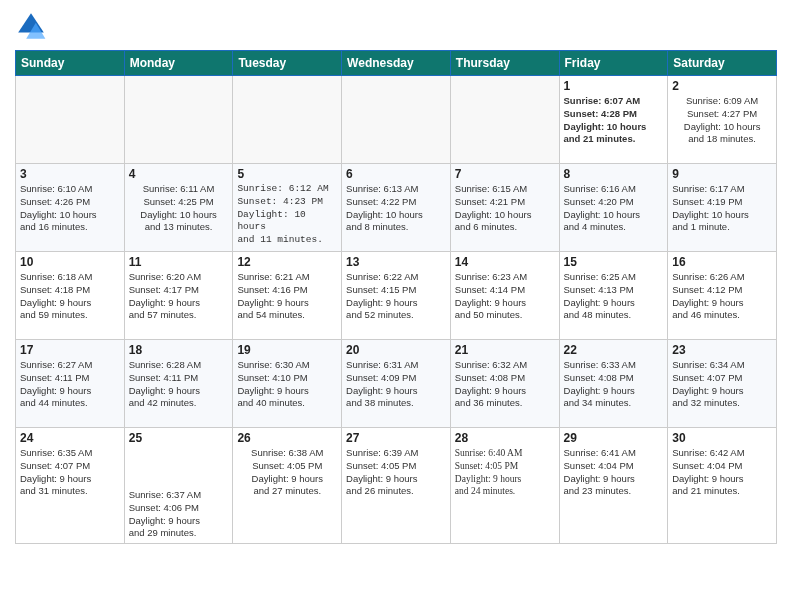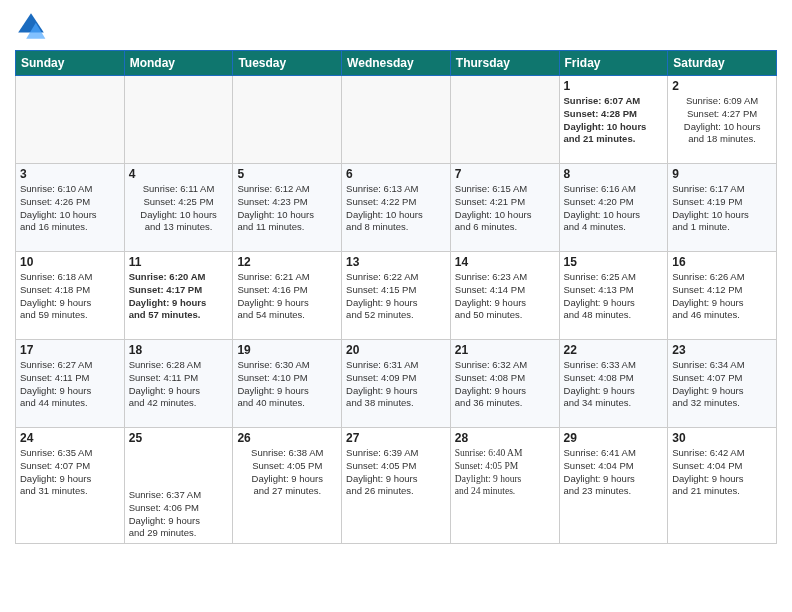--- a/index.html
+++ b/index.html
@@ -165,21 +165,21 @@
           </td>
           <td class="shaded">
             <span class="day-num">4</span>
             <div class="day-info" style="white-space: pre-line; text-align: center;">Sunrise: 6:11 AM
 Sunset: 4:25 PM
 Daylight: 10 hours
 and 13 minutes.</div>
           </td>
           <td class="shaded">
             <span class="day-num">5</span>
-            <div class="day-info" style="white-space: pre-line;">Sunrise: 6:12 AM
+            <div class="day-info" style="white-space: pre-line; font-family: Liberation Mono, monospace;">Sunrise: 6:12 AM
 Sunset: 4:23 PM
 Daylight: 10 hours
 and 11 minutes.</div>
           </td>
           <td class="shaded">
             <span class="day-num">6</span>
             <div class="day-info" style="white-space: pre-line;">Sunrise: 6:13 AM
 Sunset: 4:22 PM
 Daylight: 10 hours
 and 8 minutes.</div>
@@ -209,21 +209,21 @@
         <tr>
           <td>
             <span class="day-num">10</span>
             <div class="day-info" style="white-space: pre-line;">Sunrise: 6:18 AM
 Sunset: 4:18 PM
 Daylight: 9 hours
 and 59 minutes.</div>
           </td>
           <td>
             <span class="day-num">11</span>
-            <div class="day-info" style="white-space: pre-line; font-weight: bold;">Sunrise: 6:20 AM
+            <div class="day-info" style="white-space: pre-line;">Sunrise: 6:20 AM
 Sunset: 4:17 PM
 Daylight: 9 hours
 and 57 minutes.</div>
           </td>
           <td>
             <span class="day-num">12</span>
             <div class="day-info" style="white-space: pre-line;">Sunrise: 6:21 AM
 Sunset: 4:16 PM
 Daylight: 9 hours
 and 54 minutes.</div>

